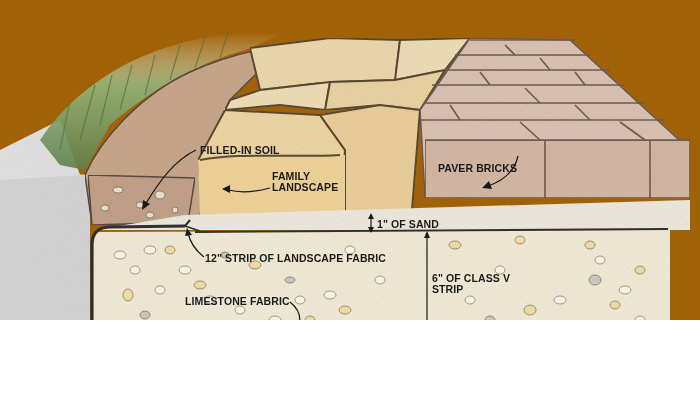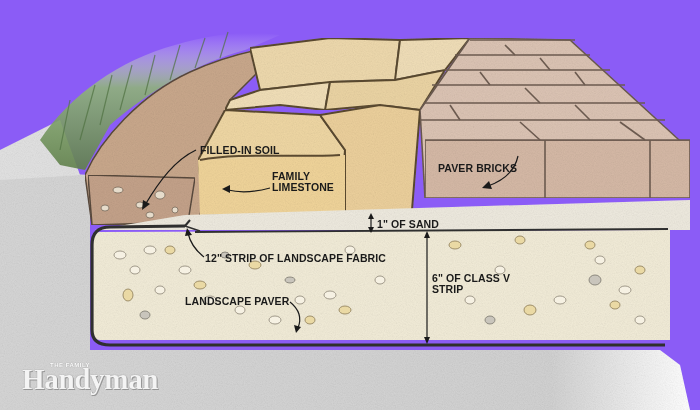--- a/index.html
+++ b/index.html
@@ -1,16 +1,16 @@
 <!DOCTYPE html>
 <html><head>
   <meta charset="utf-8">
   <style>
     html, body { margin: 0; padding: 0; background: #ffffff; }
-    .canvas { position: relative; width: 700px; height: 410px; overflow: hidden; background: #8b5cf6; }
+    .canvas { position: relative; width: 700px; height: 320px; overflow: hidden; background: #a16207; }
     svg.art { position: absolute; left: 0; top: 0; }
     .lbl {
       position: absolute; font-family: "Liberation Sans", sans-serif; font-weight: bold;
       font-size: 10.5px; color: #1a1a1a; line-height: 11px; letter-spacing: 0.1px;
       white-space: nowrap;
     }
     .logo { position: absolute; left: 22px; top: 364px; }
     .logo-small {
       position: absolute; left: 28px; top: -2px; font-family: "Liberation Sans", sans-serif;
       font-size: 6px; color: #ffffff; letter-spacing: 0.5px; font-weight: bold;
@@ -177,25 +177,25 @@
       <polygon points="371,213 368,219 374,219" fill="#1a1a1a" stroke="none"></polygon>
       <polygon points="371,233 368,227 374,227" fill="#1a1a1a" stroke="none"></polygon>
       <line x1="427" y1="236" x2="427" y2="340"></line>
       <polygon points="427,231 424,238 430,238" fill="#1a1a1a" stroke="none"></polygon>
       <polygon points="427,344 424,337 430,337" fill="#1a1a1a" stroke="none"></polygon>
     </g>
   </svg>
 
   <div class="lbl" style="left:200px;top:145px;">FILLED-IN SOIL</div>
   <div class="lbl" style="left:272px;top:171px;">FAMILY</div>
-  <div class="lbl" style="left:272px;top:182px;">LIMESTONE</div>
+  <div class="lbl" style="left:272px;top:182px;">LANDSCAPE</div>
   <div class="lbl" style="left:438px;top:144px;margin-top:19px;">PAVER BRICKS</div>
   <div class="lbl" style="left:377px;top:219px;">1" OF SAND</div>
   <div class="lbl" style="left:205px;top:253px;">12" STRIP OF LANDSCAPE FABRIC</div>
   <div class="lbl" style="left:432px;top:273px;">6" OF CLASS V</div>
   <div class="lbl" style="left:432px;top:284px;">STRIP</div>
-  <div class="lbl" style="left:185px;top:296px;">LANDSCAPE PAVER</div>
+  <div class="lbl" style="left:185px;top:296px;">LIMESTONE FABRIC</div>
 
   <div class="logo">
     <div class="logo-small">THE FAMILY</div>
     <div class="logo-big">Handyman</div>
   </div>
 </div>
 
 </body></html>

